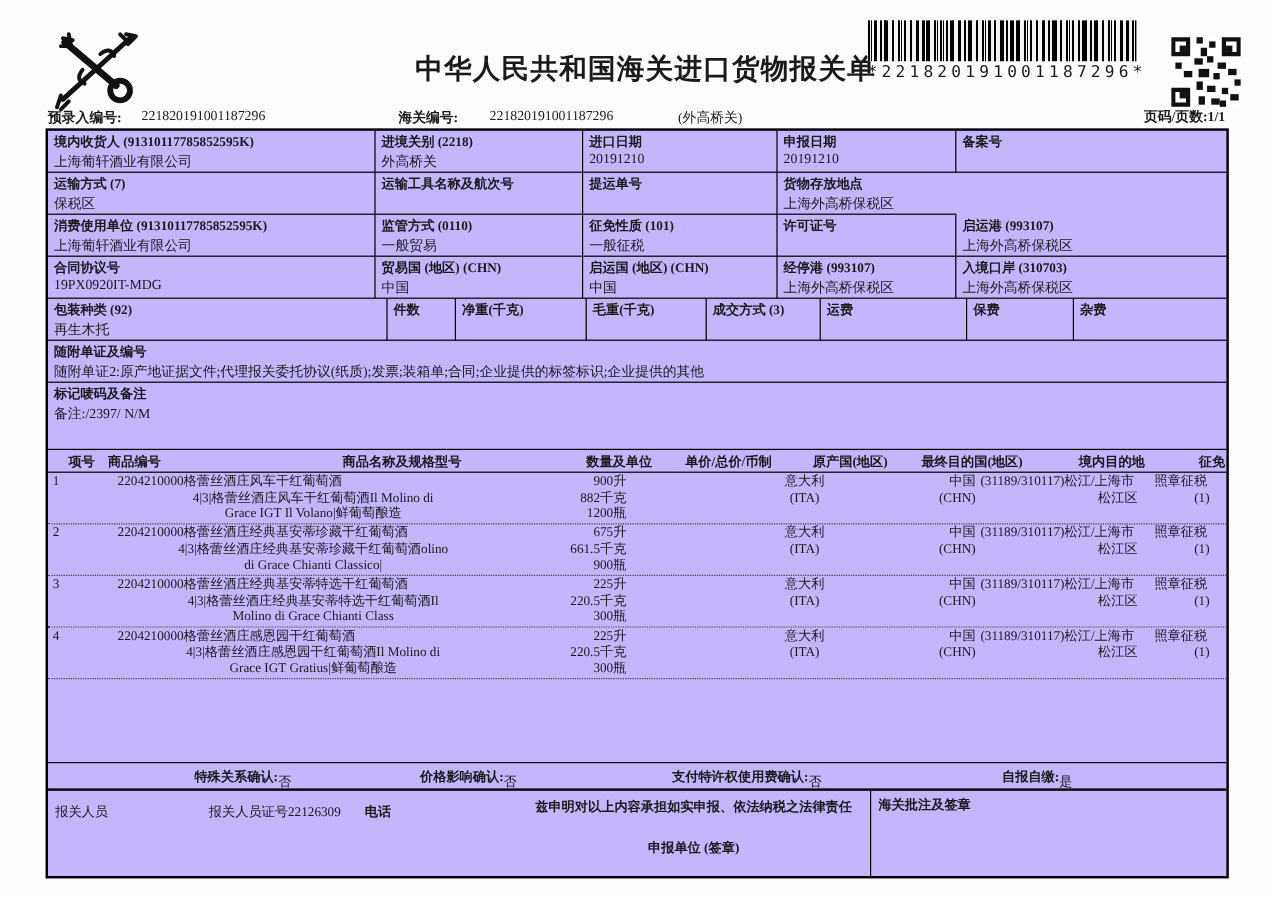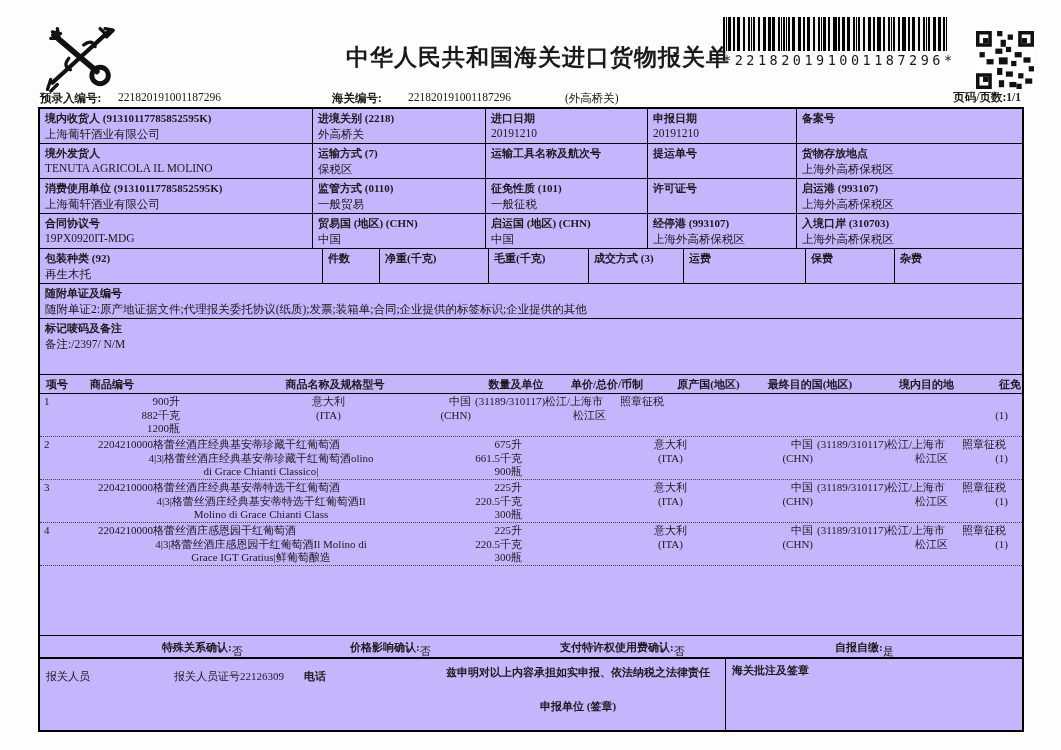--- a/index.html
+++ b/index.html
@@ -55,21 +55,21 @@
   .cell:last-child { border-right:none; }
   .lab { font-weight:bold; font-size:11px; white-space:nowrap; }
   .val { font-size:11.5px; white-space:nowrap; margin-top:1px; }
   .full { border-bottom:1px solid #000; padding:2px 20px 1px 5px; }
   .full .val { white-space:normal; }
   .marks { min-height:56px; }
 
   
   .items-head { display:flex; border-bottom:1px solid #000; font-weight:bold; padding:2px 0 1px; }
   .items-head span { display:block; white-space:nowrap; }
-  .ih-no { width:50px; padding-left:6px; }
+  .ih-no { width:50px; padding-left:6px;text-align:center; }
   .ih-code { width:110px; }
   .ih-name { width:270px; text-align:center; }
   .ih-qty { width:92px; text-align:center; }
   .ih-price { width:90px; text-align:center; }
   .ih-origin { width:113px; text-align:center; }
   .ih-dest { width:90px; text-align:center; }
   .ih-dom { width:143px; text-align:center; }
   .ih-tax { flex:1; text-align:center; }
 
   .item-row { display:flex; border-bottom:1px dotted #444; min-height:43px; padding-top:1px; line-height:13.5px; font-size:11px; }
@@ -192,24 +192,20 @@
         <div class="val">20191210</div>
       </div>
       <div class="cell">
         <div class="lab"><span>备案号</span></div>
         <div class="val"></div>
       </div>
     </div>
 
     <div class="grid5">
       <div class="cell">
-        <div class="lab"><span>境外发货人</span></div>
-        <div class="val">TENUTA AGRICOLA IL MOLINO</div>
-      </div>
-      <div class="cell">
         <div class="lab"><span>运输方式</span> <span>(7)</span></div>
         <div class="val">保税区</div>
       </div>
       <div class="cell">
         <div class="lab"><span>运输工具名称及航次号</span></div>
         <div class="val"></div>
       </div>
       <div class="cell">
         <div class="lab"><span>提运单号</span></div>
         <div class="val"></div>
@@ -311,20 +307,25 @@
       <span class="ih-qty">数量及单位</span>
       <span class="ih-price">单价/总价/币制</span>
       <span class="ih-origin">原产国(地区)</span>
       <span class="ih-dest">最终目的国(地区)</span>
       <span class="ih-dom">境内目的地</span>
       <span class="ih-tax">征免</span>
     </div>
 
     <div class="item-row">
       <div class="it-no">1</div>
+      <div class="it-desc">
+        <div class="l1">2204210000格蕾丝酒庄风车干红葡萄酒</div>
+        <div class="l2">4|3|格蕾丝酒庄风车干红葡萄酒Il Molino di</div>
+        <div class="l3">Grace IGT Il Volano|鲜葡萄酿造</div>
+      </div>
       <div class="it-qty">
         <div>900升</div>
         <div>882千克</div>
         <div>1200瓶</div>
       </div>
       <div class="it-price"></div>
       <div class="it-origin">
         <div>意大利</div>
         <div>(ITA)</div>
       </div>

